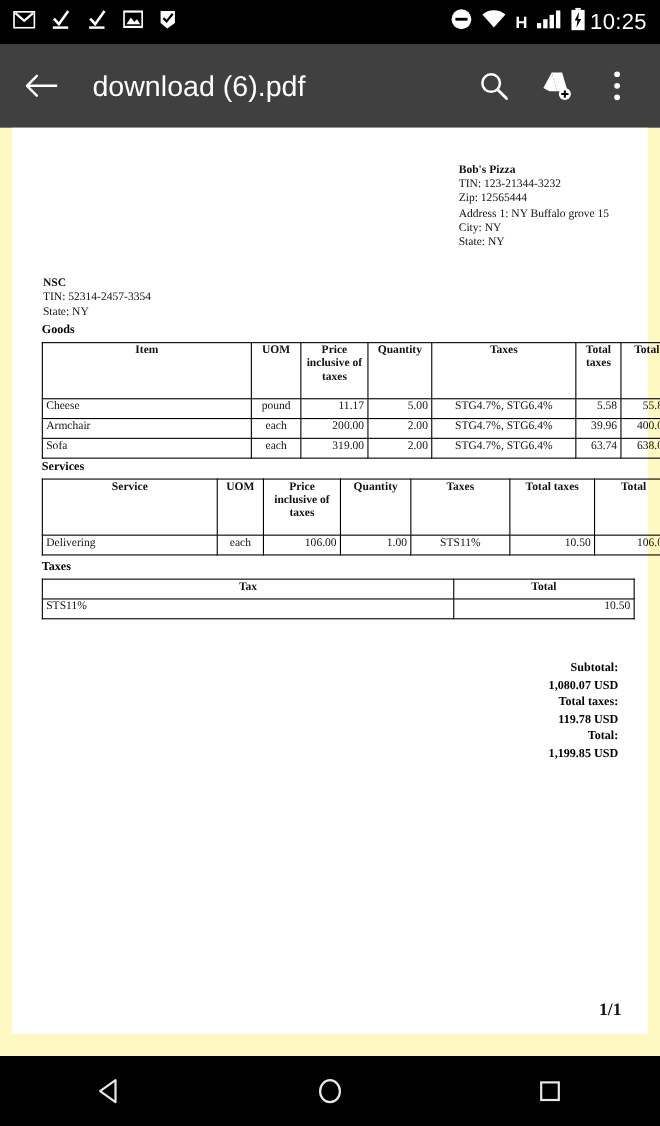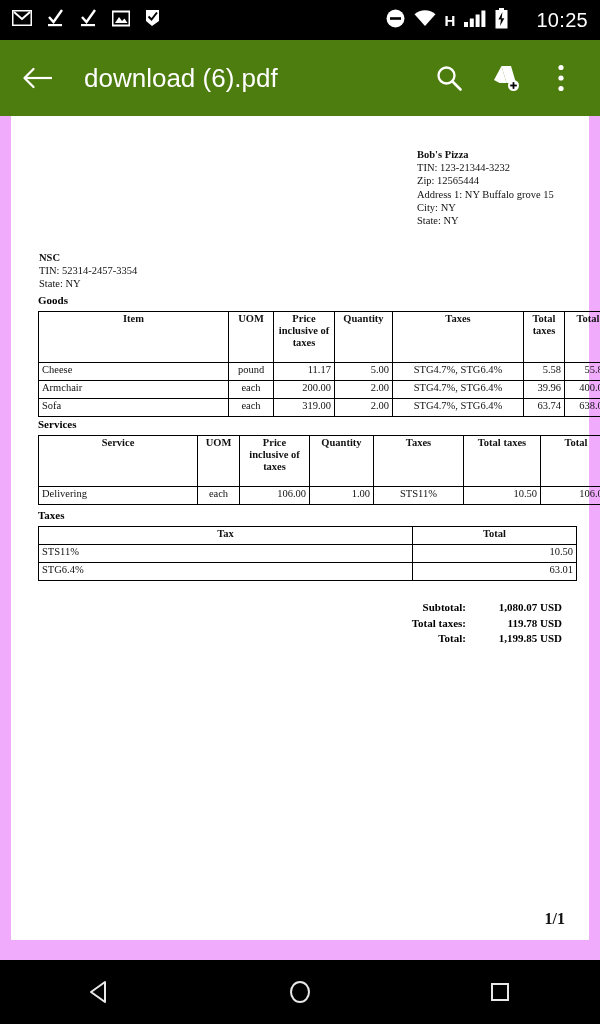--- a/index.html
+++ b/index.html
@@ -38,35 +38,35 @@
     align-items: center;
   }
   .status-left > * { margin-right: 14px; }
   .status-right > * { margin-left: 9px; }
   .sicon { display:block; }
   .status-time {
     color: #fff;
     font-size: 20px;
     font-weight: 400;
     letter-spacing: 0.3px;
-    margin-left: 28px;
+    margin-left: 4px;
   }
   .status-h {
     color: #fff;
     font-size: 15px;
     font-weight: 700;
     line-height: 1;
   }
 
   
   .appbar {
     position: absolute;
     left: 0; top: 40px;
     width: 600px; height: 76px;
-    background: #4d7c0f;
+    background: #404040;
     display: flex;
     align-items: center;
     box-sizing: border-box;
     padding: 0 16px;
   }
   .appbar-back {
     width: 44px; height: 44px;
     display: flex; align-items: center; justify-content: center;
     flex: none;
   }
@@ -89,21 +89,21 @@
     display: flex; align-items: center; justify-content: center;
     margin-left: 10px;
   }
 
   
   .pdf-viewport {
     position: absolute;
     left: 0; top: 116px;
     width: 600px;
     height: 844px;
-    background: #f0abfc;
+    background: #fef9c3;
     overflow: hidden;
   }
   .page {
     position: absolute;
     left: 11px; top: 0px;
     width: 578px;
     height: 824px;
     background: #ffffff;
     color: #000;
     font-family: "Liberation Serif", serif;
@@ -213,20 +213,21 @@
     right: 27px;
     top: 484px;
     font-size: 11px;
     font-weight: bold;
     line-height: 15.5px;
   }
   .totals-row {
     display: flex;
     justify-content: flex-end;
     white-space: nowrap;
+    flex-direction: column;
   }
   .totals-label { text-align: right; }
   .totals-value {
     display: inline-block;
     width: 96px;
     text-align: right;
   }
 
   .page-indicator {
     position: absolute;
@@ -453,24 +454,20 @@
           <thead>
             <tr>
               <th class="c-name">Tax</th>
               <th class="c-total">Total</th>
             </tr>
           </thead>
           <tbody>
             <tr>
               <td class="txt">STS11%</td>
               <td class="num">10.50</td>
-            </tr>
-            <tr>
-              <td class="txt">STG6.4%</td>
-              <td class="num">63.01</td>
             </tr>
           </tbody>
         </table>
 
         <div class="totals">
           <div class="totals-row">
             <span class="totals-label">Subtotal:</span>
             <span class="totals-value">1,080.07 USD</span>
           </div>
           <div class="totals-row">

